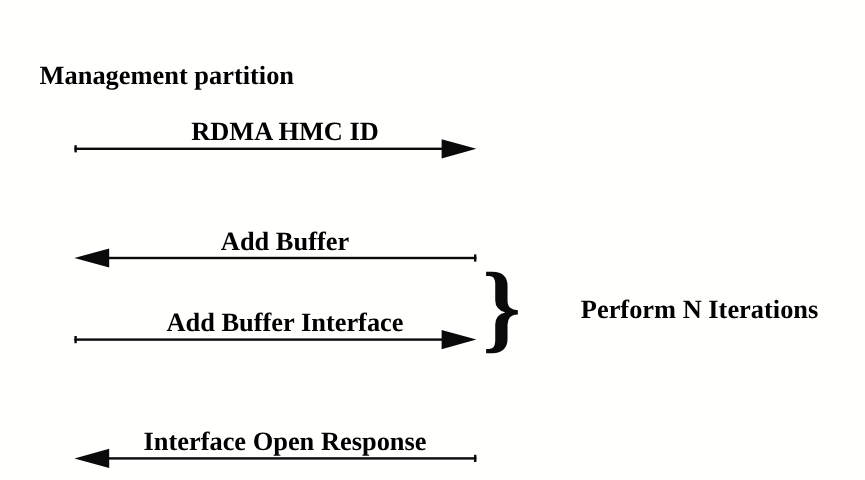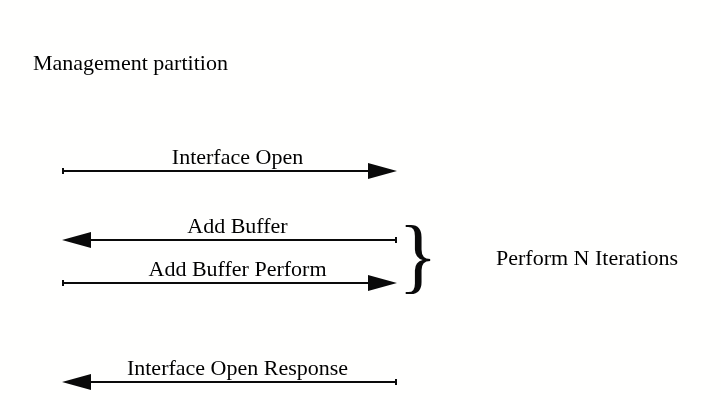--- a/index.html
+++ b/index.html
@@ -8,20 +8,21 @@
     background: #ffffff;
   }
   .canvas {
     position: relative;
     width: 721px;
     height: 400px;
     background: #fffffe;
     font-family: "Liberation Serif", serif;
     color: #010101;
     overflow: hidden;
+    font-weight: bold;
   }
   .actor {
     position: absolute;
     top: 51px;
     font-size: 22px;
     line-height: 24px;
     white-space: nowrap;
   }
   .actor.left  { left: 33px; }
   .actor.right { left: 314px; }
@@ -68,71 +69,71 @@
     width: 2px;
     height: 6px;
     bottom: -2px;
     background: #0a0a0a;
   }
   .msg.dir-right .tick { left: 0; }
   .msg.dir-left  .tick { right: 0; }
 
   .msg.m1 { top: 97px; }
   .msg.m2 { top: 144px; }
-  .msg.m3 { top: 213px; }
+  .msg.m3 { top: 188px; }
   .msg.m4 { top: 256px; }
   .msg.m5 { top: 307px; margin-top: 48px; }
 
   .brace {
     position: absolute;
     left: 402px;
     top: 217px;
     width: 32px;
     height: 78px;
     display: flex;
     align-items: center;
     justify-content: center;
     font-size: 82px;
     line-height: 78px;
     font-family: "Liberation Serif", serif;
     color: #0a0a0a;
   }
   .iteration-note {
     position: absolute;
-    left: 496px;
+    left: 484px;
     top: 246px;
     font-size: 22px;
     line-height: 24px;
     white-space: nowrap;
   }
 </style>
 </head>
 <body>
 
 <div class="canvas">
 
   <div class="actor left">Management partition</div>
 
-
-  <div class="msg m2 dir-right">
-    <div class="label">Interface Open</div>
+  <div class="msg m1 dir-right">
+    <div class="label">RDMA HMC ID</div>
     <div class="line"></div>
     <div class="tick"></div>
     <div class="head"></div>
   </div>
+
 
   <div class="msg m3 dir-left">
     <div class="label">Add Buffer</div>
     <div class="line"></div>
     <div class="tick"></div>
     <div class="head"></div>
   </div>
 
   <div class="msg m4 dir-right">
-    <div class="label">Add Buffer Perform</div>
+    <div class="label">Add Buffer Interface</div>
     <div class="line"></div>
     <div class="tick"></div>
     <div class="head"></div>
   </div>
 
   <div class="msg m5 dir-left">
     <div class="label">Interface Open Response</div>
     <div class="line"></div>
     <div class="tick"></div>
     <div class="head"></div>

